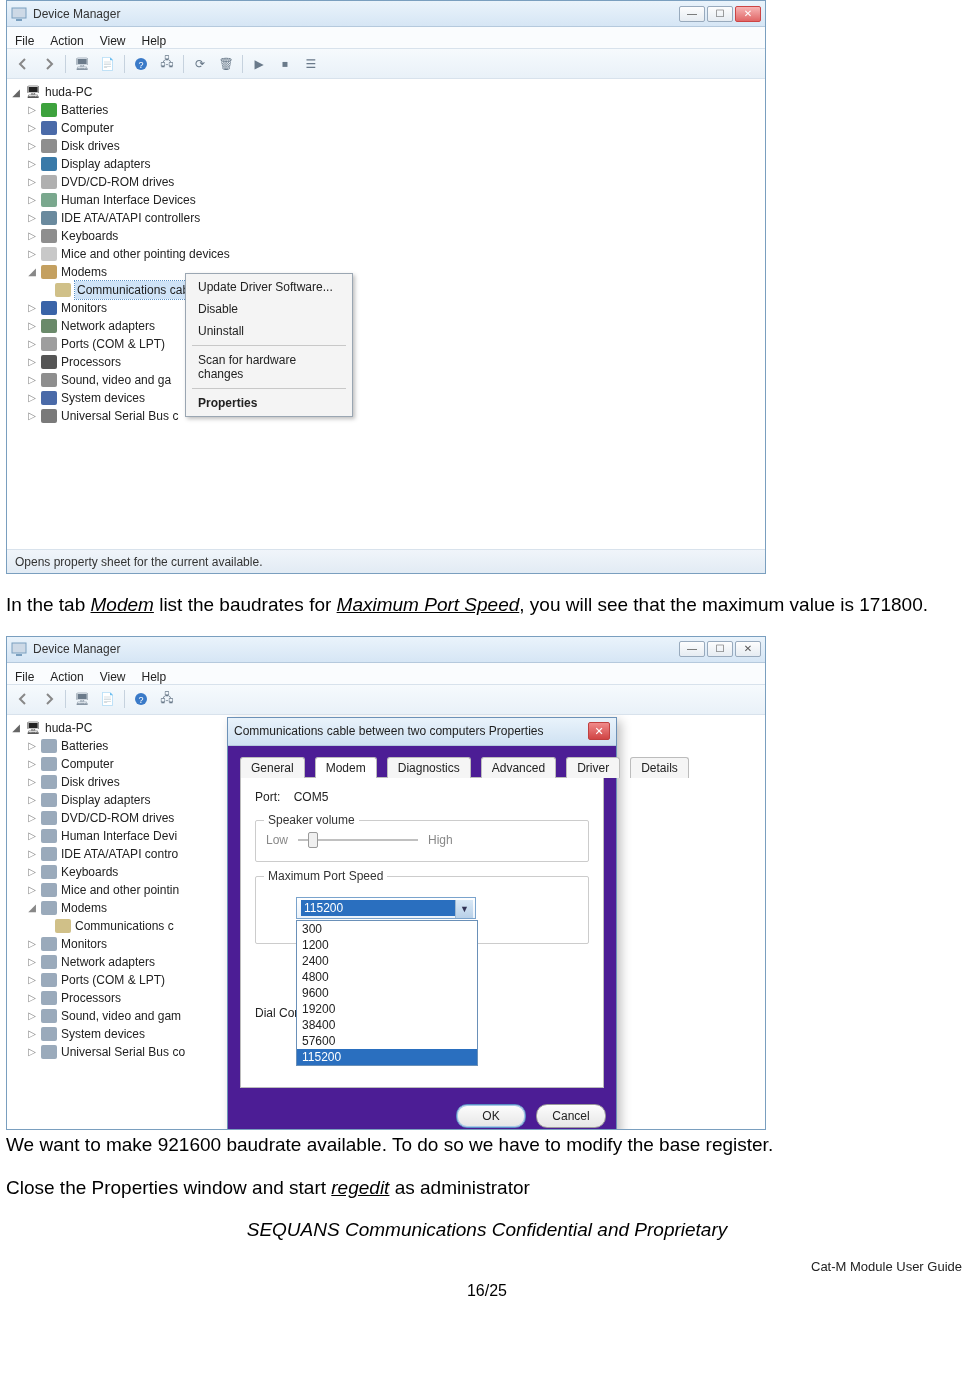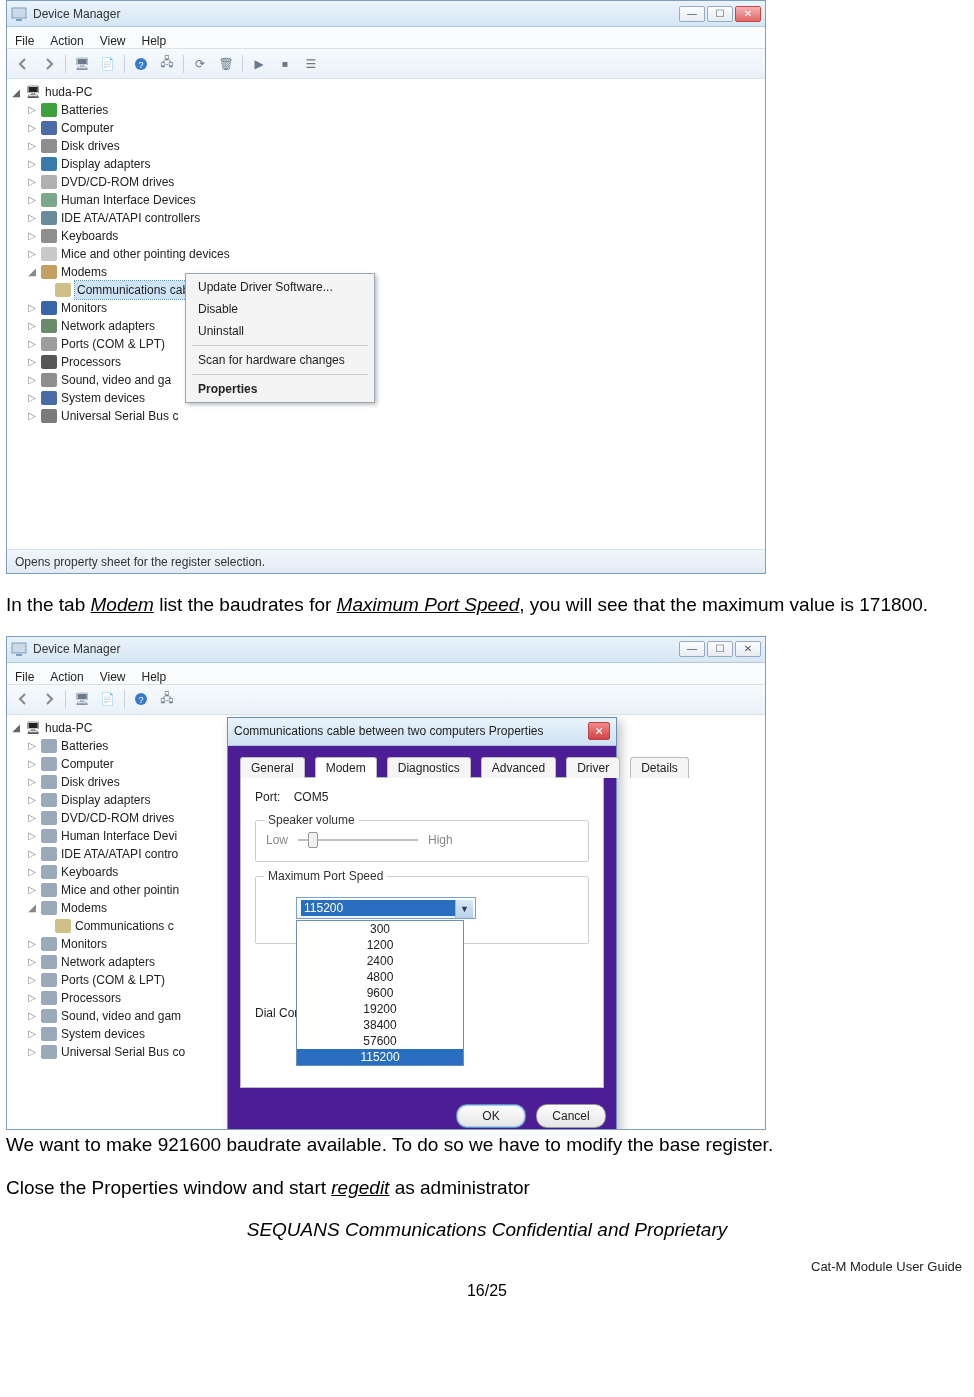--- a/index.html
+++ b/index.html
@@ -25,21 +25,21 @@
     .tree-root { display:flex; align-items:center; gap:4px; }
     .tree-root .glyph { font-size:10px; color:#666; width:10px; text-align:center; }
     .icon-sq { width:16px; height:14px; display:inline-flex; align-items:center; justify-content:center; }
     .tree-items { margin-left:16px; margin-top:2px; }
     .tree-item { display:flex; align-items:center; gap:4px; line-height:18px; position:relative;}
     .tree-item .glyph { font-size:10px; color:#888; width:10px; text-align:center; }
     .sub-items { margin-left:28px; }
     .sub-item { display:flex; align-items:center; gap:4px; line-height:18px; }
     .sel { background:#cfe3f7; outline:1px dotted #5a90c4; padding:0 2px; }
 
-    .ctx-menu { position:absolute; background:#f4f4f4; border:1px solid #9aa6b2; box-shadow:2px 2px 4px rgba(0,0,0,.25); font-size:12px; width:190px; padding:2px; z-index:5; }
+    .ctx-menu { position:absolute; background:#f4f4f4; border:1px solid #9aa6b2; box-shadow:2px 2px 4px rgba(0,0,0,.25); font-size:12px; width:168px; padding:2px; z-index:5; }
     .ctx-item { padding:4px 10px; }
     .ctx-sep { height:1px; background:#c8c8c8; margin:3px 4px; }
     .ctx-item.bold { font-weight:bold; }
 
     .statusbar { height:24px; border-top:1px solid #d8e2ec; background:linear-gradient(#f0f5fa,#e2ebf4); font-size:12px; color:#333; display:flex; align-items:center; padding:0 8px; }
 
     .body-text { font-size:19px; line-height:1.35; margin:18px 0; text-align:justify;}
     .u { text-decoration: underline; font-style: italic; }
 
     
@@ -53,21 +53,21 @@
     .tab.active { background:#fff; font-weight:normal; }
     .tab-panel { background:#fff; border:1px solid #bcbcbc; border-top:none; padding:12px 14px 20px 14px; height:310px; position:relative;}
     .group { border:1px solid #ccc; border-radius:2px; margin-top:14px; padding:12px 10px 14px 10px; position:relative; }
     .group-title { position:absolute; top:-8px; left:8px; background:#fff; padding:0 4px; font-size:12px; color:#333; }
     .slider-row { display:flex; align-items:center; gap:10px; color:#888; justify-content:flex-start;}
     .slider-track { width:120px; height:2px; background:#c0c0c0; position:relative; }
     .slider-thumb { position:absolute; width:10px; height:16px; background:#f0f0f0; border:1px solid #9a9a9a; border-radius:2px; top:-7px; left:10px; }
     .combo { width:180px; height:22px; border:1px solid #7aa3cc; background:linear-gradient(#fff,#eaf2fa); display:flex; align-items:center; padding:0 4px; font-size:12px; position:relative;}
     .combo .arrow { position:absolute; right:2px; top:2px; width:18px; height:18px; background:linear-gradient(#d9e8f6,#b8d0e8); border-left:1px solid #9fb8d0; display:flex; align-items:center; justify-content:center; font-size:9px; color:#335; }
     .combo-sel { background:#2a6fbf; color:#fff; padding:1px 3px; flex:1; }
-    .drop { position:absolute; top:22px; left:-1px; width:168px; border:1px solid #6a90b8; background:#fff; z-index:6;text-align:center; }
+    .drop { position:absolute; top:22px; left:-1px; width:182px; border:1px solid #6a90b8; background:#fff; z-index:6; }
     .drop-item { padding:1px 5px; font-size:12px; }
     .drop-item.hl { background:#2a6fbf; color:#fff; }
     .dlg-buttons { display:flex; gap:10px; justify-content:flex-end; padding:8px 10px; }
     .btn { min-width:70px; height:24px; border:1px solid #9a9a9a; border-radius:11px; background:linear-gradient(#fdfdfd,#e6e6e6); font-size:12px; display:flex; align-items:center; justify-content:center; }
     .btn.primary { border-color:#5a90c4; box-shadow:0 0 0 1px #a8c8e8 inset; }
 
     .footer-conf { text-align:center; font-style:italic; font-size:19px; margin-top:4px;}
     .footer-right { text-align:right; font-size:13px; color:#222; margin-top:18px; padding-right:6px;}
     .page-num { text-align:center; font-size:16px; margin-top:8px;}
 
@@ -239,21 +239,21 @@
             <div class="ctx-item">Uninstall</div>
             <div class="ctx-sep"></div>
             <div class="ctx-item">Scan for hardware changes</div>
             <div class="ctx-sep"></div>
             <div class="ctx-item bold">Properties</div>
           </div>
     </div>
   </div>
 
   <div class="statusbar">
-    <span>Opens property sheet for the register selection.</span>
+    <span>Opens property sheet for the current available.</span>
   </div>
 </div>
 
 <p class="body-text">
   <span>In the tab </span><span class="u">Modem</span><span> list the baudrates for </span><span class="u">Maximum Port Speed</span><span>, you will see that the maximum value is 171800.</span>
 </p>
 
 <div class="win" style="width:760px; height:494px;">
   <div class="titlebar">
     <span class="icon-sq">

